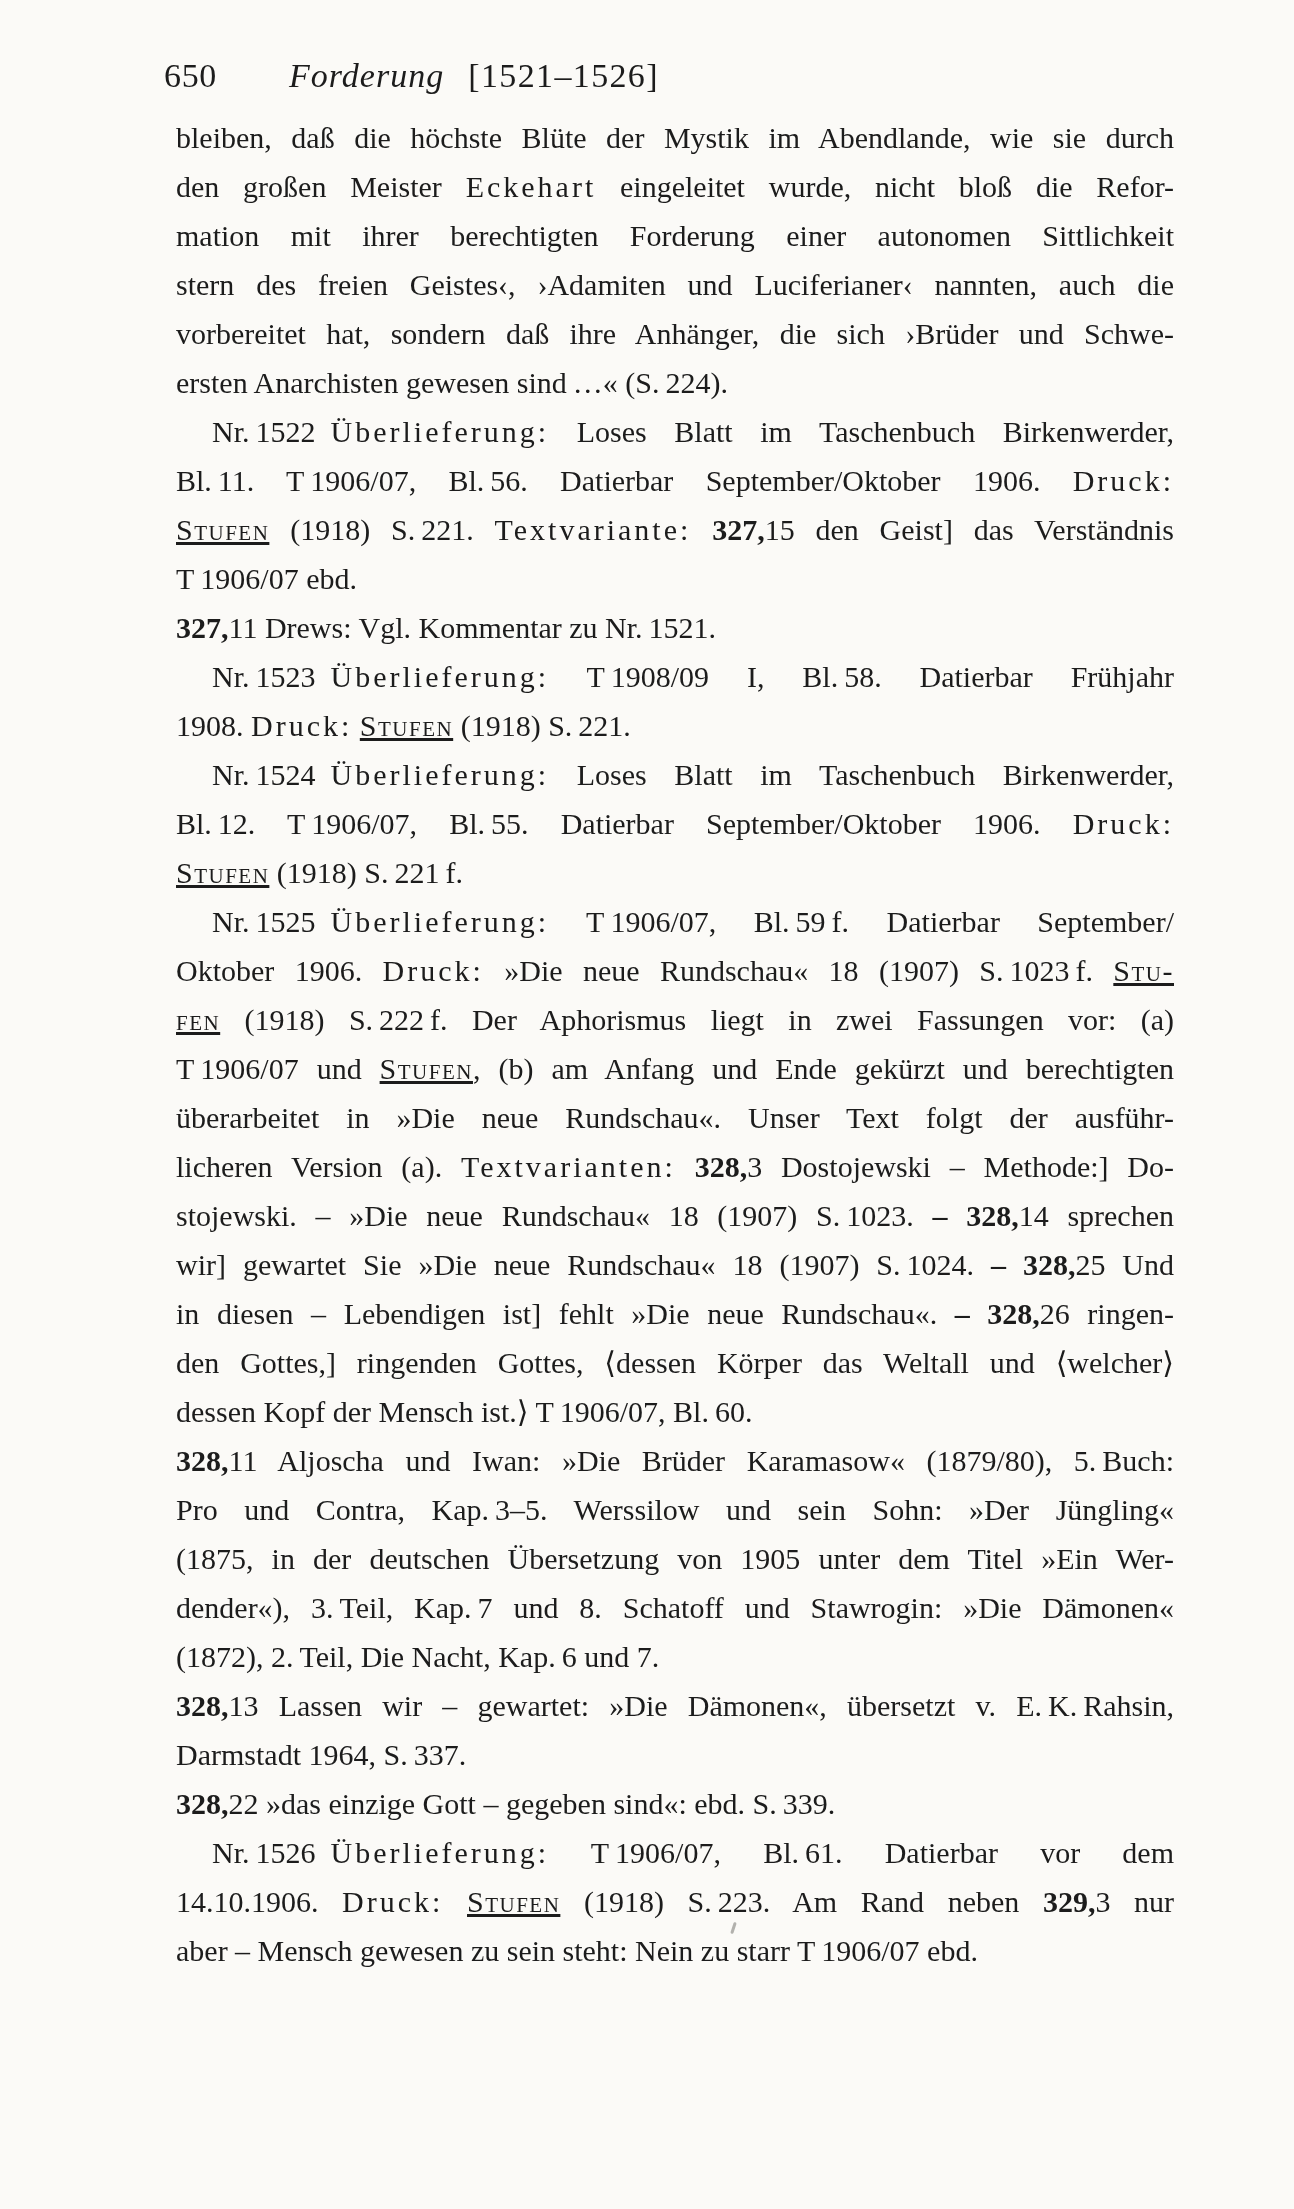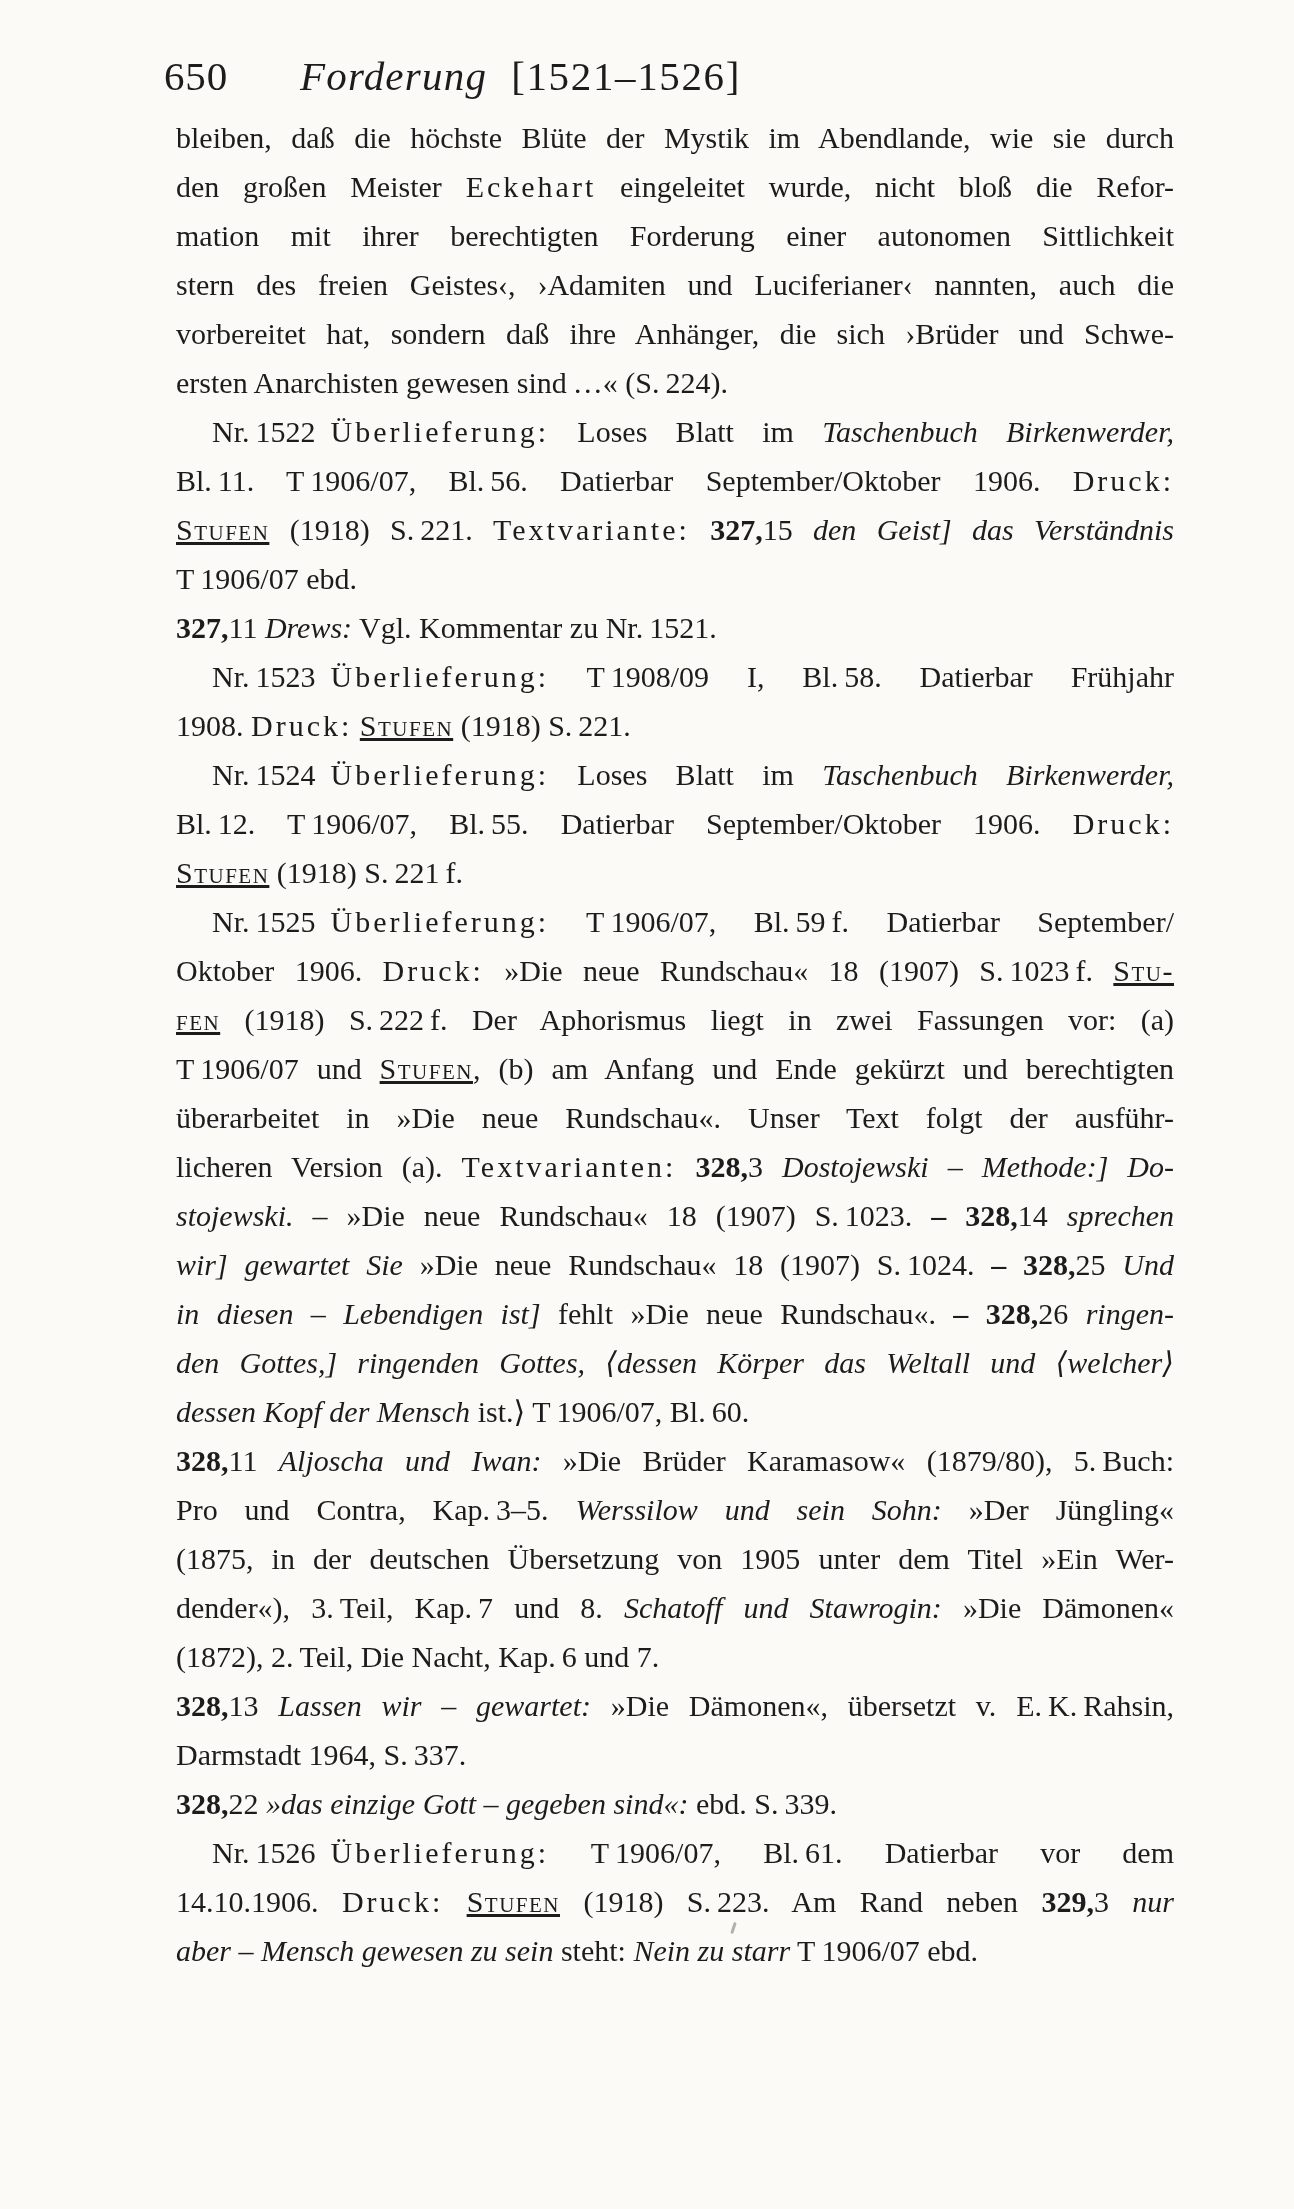--- a/index.html
+++ b/index.html
@@ -12,21 +12,21 @@
     color:#1c1c1c;
     overflow:hidden;
     font-feature-settings:"onum" 1;
   }
   .header{
     position:absolute;
     left:164px;
     top:56px;
     display:flex;
     align-items:baseline;
-    font-size:41px;
+    font-size:34px;
     line-height:40px;
     letter-spacing:0.02em;
   }
   .header .pagenum{margin-right:72px;}
   .header .title{font-style:italic;letter-spacing:0.03em;}
   .header .range{font-style:normal;margin-left:24px;letter-spacing:0.04em;}
   .text-block{
     position:absolute;
     left:176px;
     top:113px;
@@ -36,21 +36,21 @@
   .line{
     height:49px;
     line-height:49px;
     text-align:justify;
     text-align-last:justify;
     white-space:normal;
   }
   .line.indent{padding-left:36px;}
   .line.last{text-align-last:left;}
   .seg{}
-  .s-i{font-style:italic;}
+  .s-i{}
   .s-g{letter-spacing:0.10em;}
   .s-c{font-variant:small-caps;letter-spacing:0.05em;text-decoration:underline;}
   .s-b{font-weight:bold;}
   .speck{
     position:absolute;
     left:732px;
     top:1922px;
     width:3px;
     height:12px;
     background:#8a8a86;

